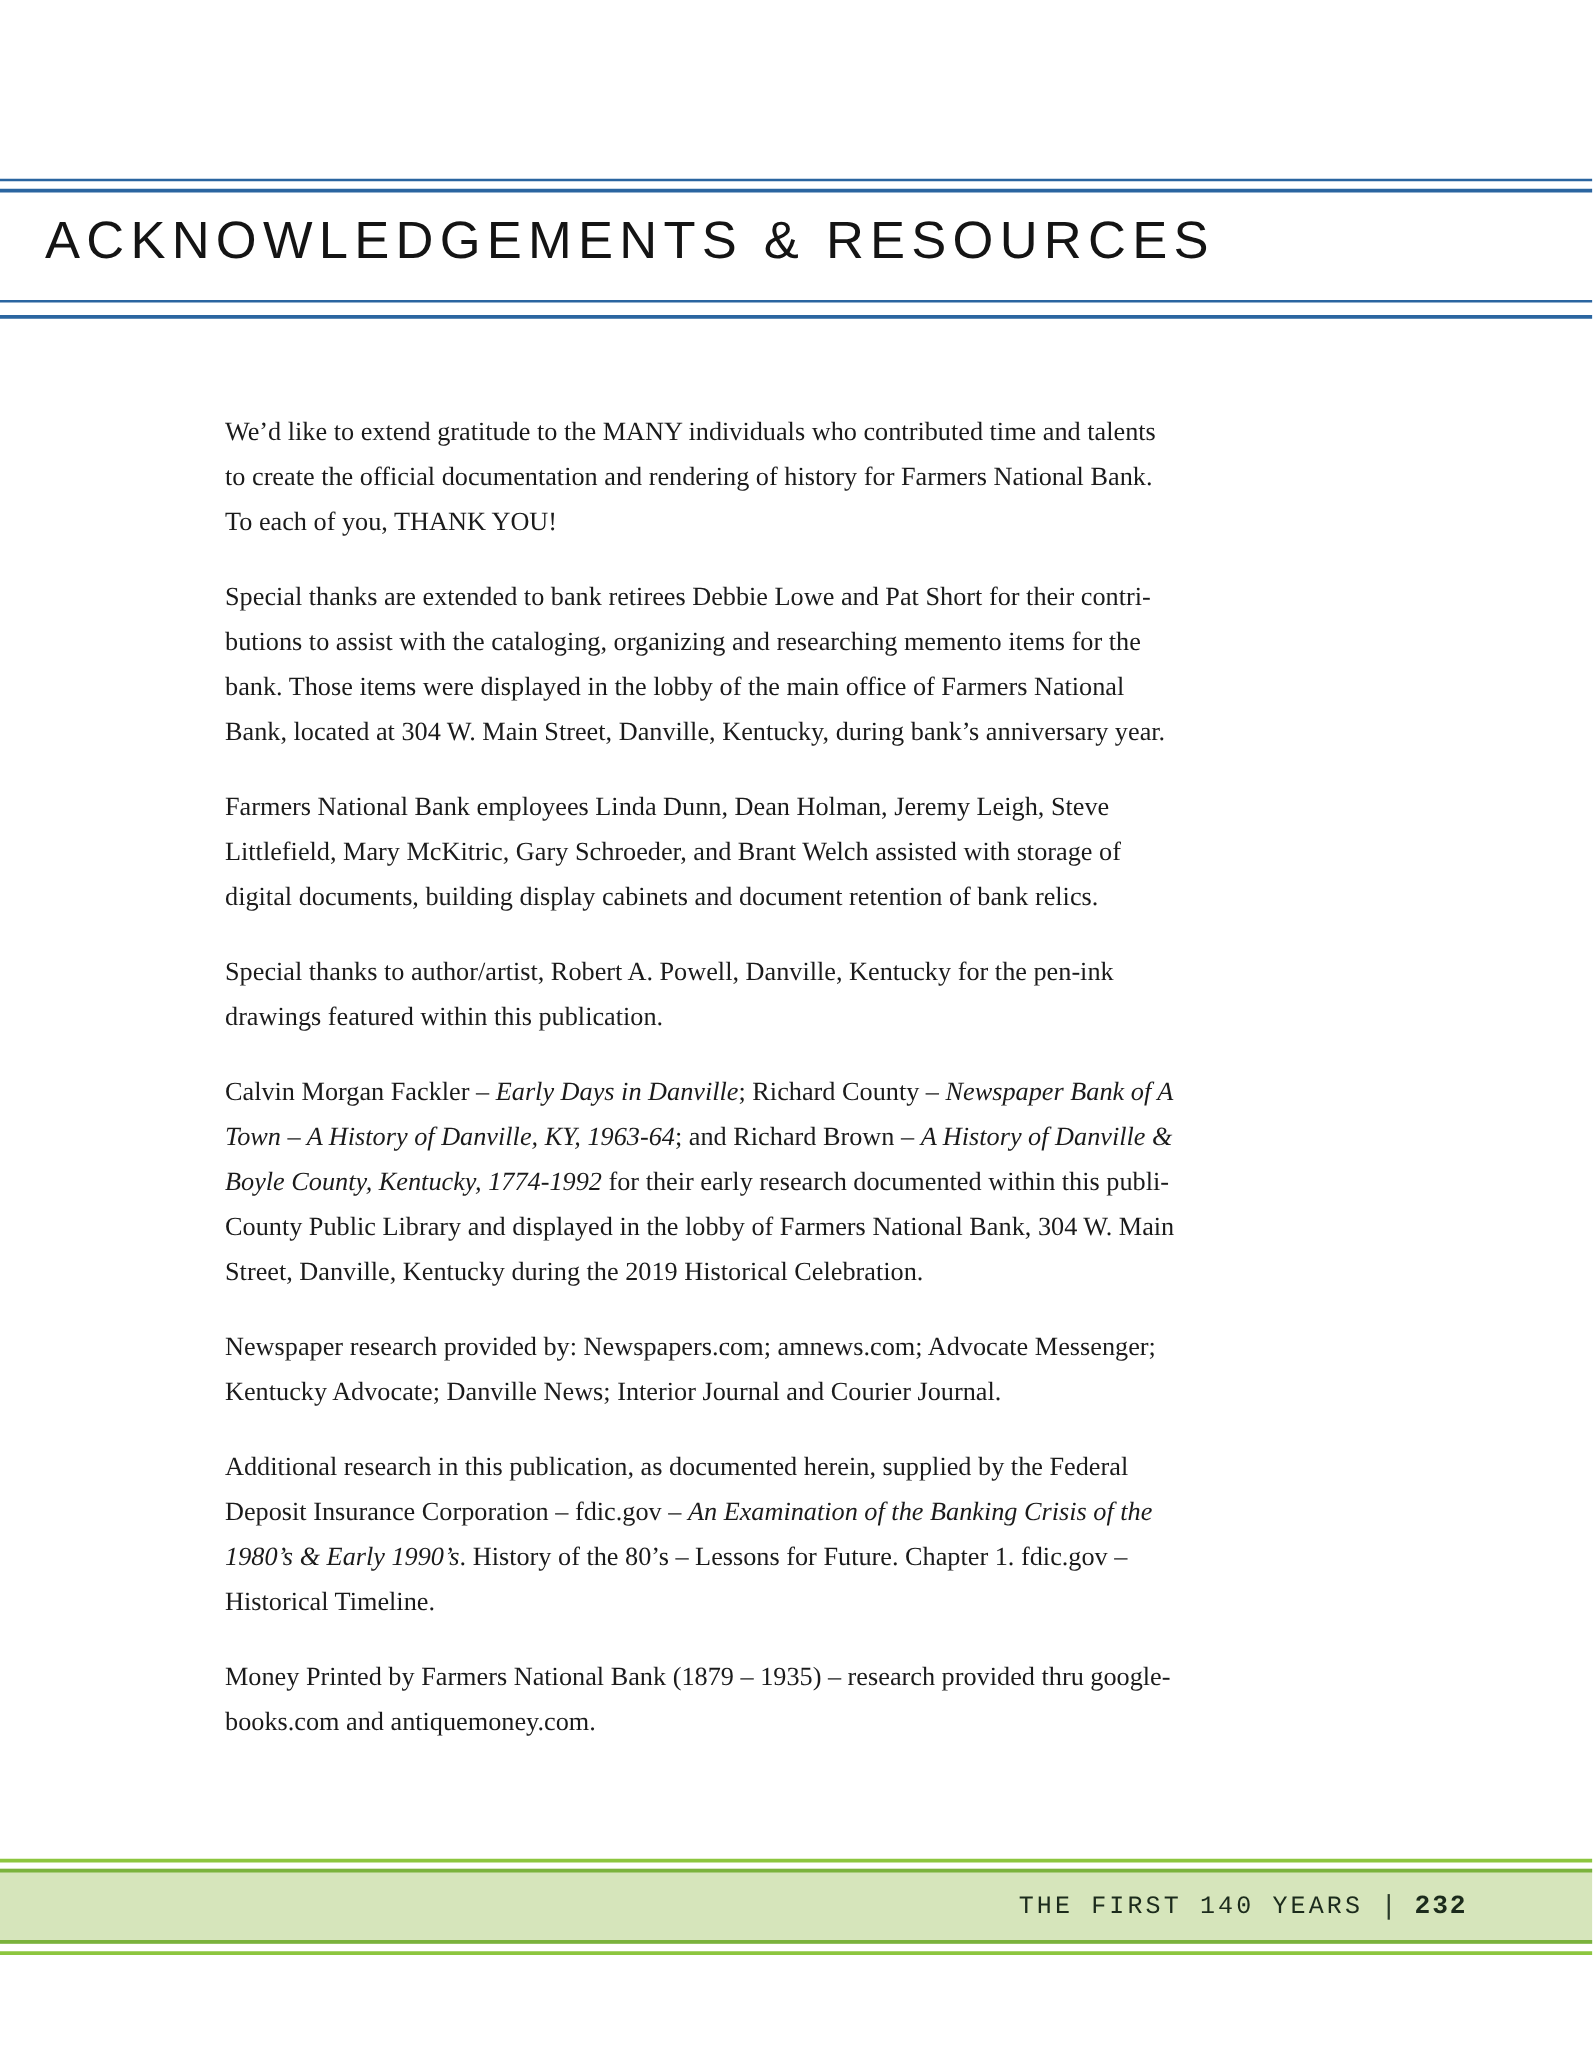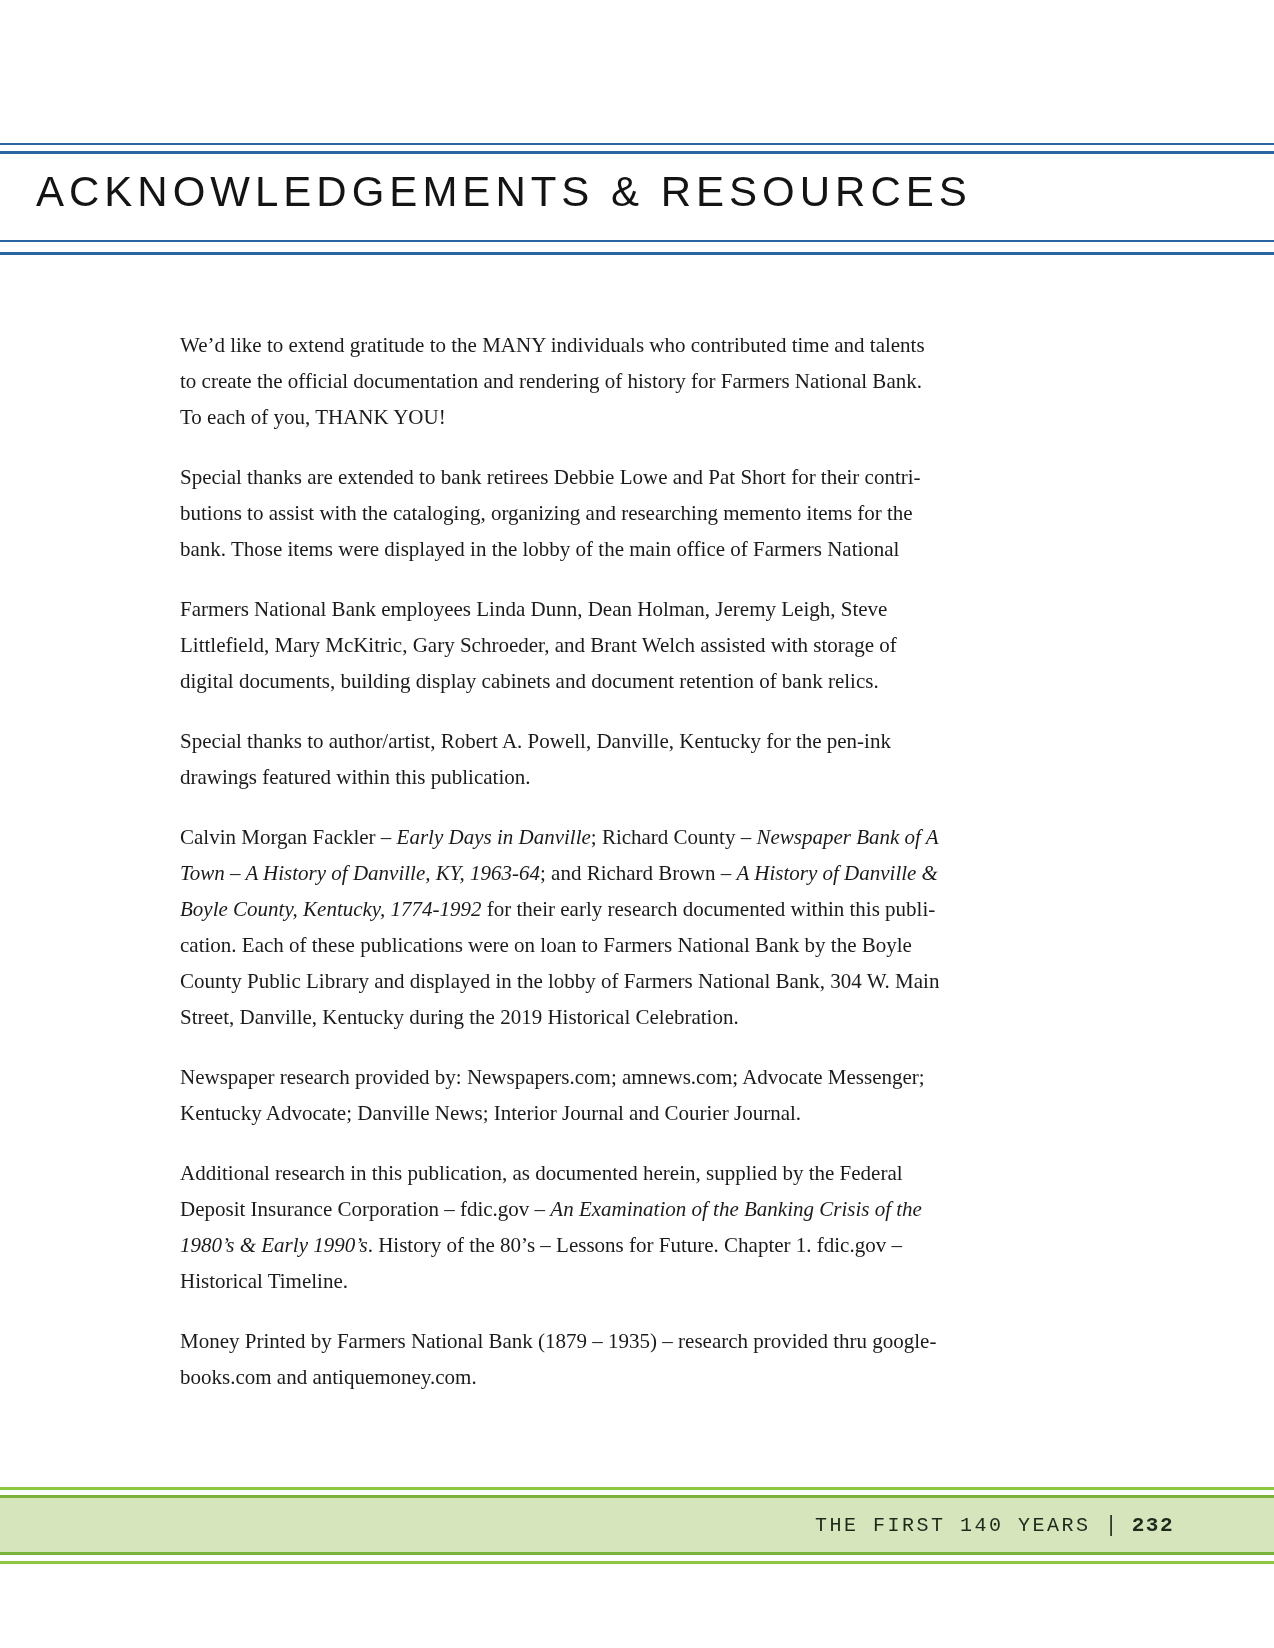--- a/index.html
+++ b/index.html
@@ -82,35 +82,35 @@
   <div class="body-copy">
       <div class="para">
         <div class="line"><span>We’d like to extend gratitude to the MANY individuals who contributed time and talents</span></div>
         <div class="line"><span>to create the official documentation and rendering of history for Farmers National Bank.</span></div>
         <div class="line"><span>To each of you, THANK YOU!</span></div>
       </div>
       <div class="para">
         <div class="line"><span>Special thanks are extended to bank retirees Debbie Lowe and Pat Short for their contri-</span></div>
         <div class="line"><span>butions to assist with the cataloging, organizing and researching memento items for the</span></div>
         <div class="line"><span>bank. Those items were displayed in the lobby of the main office of Farmers National</span></div>
+        <div class="line"><span>Bank, located at 304 W. Main Street, Danville, Kentucky, during bank’s anniversary year.</span></div>
       </div>
       <div class="para">
         <div class="line"><span>Farmers National Bank employees Linda Dunn, Dean Holman, Jeremy Leigh, Steve</span></div>
         <div class="line"><span>Littlefield, Mary McKitric, Gary Schroeder, and Brant Welch assisted with storage of</span></div>
         <div class="line"><span>digital documents, building display cabinets and document retention of bank relics.</span></div>
       </div>
       <div class="para">
         <div class="line"><span>Special thanks to author/artist, Robert A. Powell, Danville, Kentucky for the pen-ink</span></div>
         <div class="line"><span>drawings featured within this publication.</span></div>
       </div>
       <div class="para">
         <div class="line"><span>Calvin Morgan Fackler – </span><i>Early Days in Danville</i><span>; Richard County – </span><i>Newspaper Bank of A</i></div>
         <div class="line"><i>Town – A History of Danville, KY, 1963-64</i><span>; and Richard Brown – </span><i>A History of Danville &amp;</i></div>
         <div class="line"><i>Boyle County, Kentucky, 1774-1992</i><span> for their early research documented within this publi-</span></div>
-        <div class="line"><span>cation. Each of these publications were on loan to Farmers National Bank by the Boyle</span></div>
         <div class="line"><span>County Public Library and displayed in the lobby of Farmers National Bank, 304 W. Main</span></div>
         <div class="line"><span>Street, Danville, Kentucky during the 2019 Historical Celebration.</span></div>
       </div>
       <div class="para">
         <div class="line"><span>Newspaper research provided by: Newspapers.com; amnews.com; Advocate Messenger;</span></div>
         <div class="line"><span>Kentucky Advocate; Danville News; Interior Journal and Courier Journal.</span></div>
       </div>
       <div class="para">
         <div class="line"><span>Additional research in this publication, as documented herein, supplied by the Federal</span></div>
         <div class="line"><span>Deposit Insurance Corporation – fdic.gov – </span><i>An Examination of the Banking Crisis of the</i></div>

